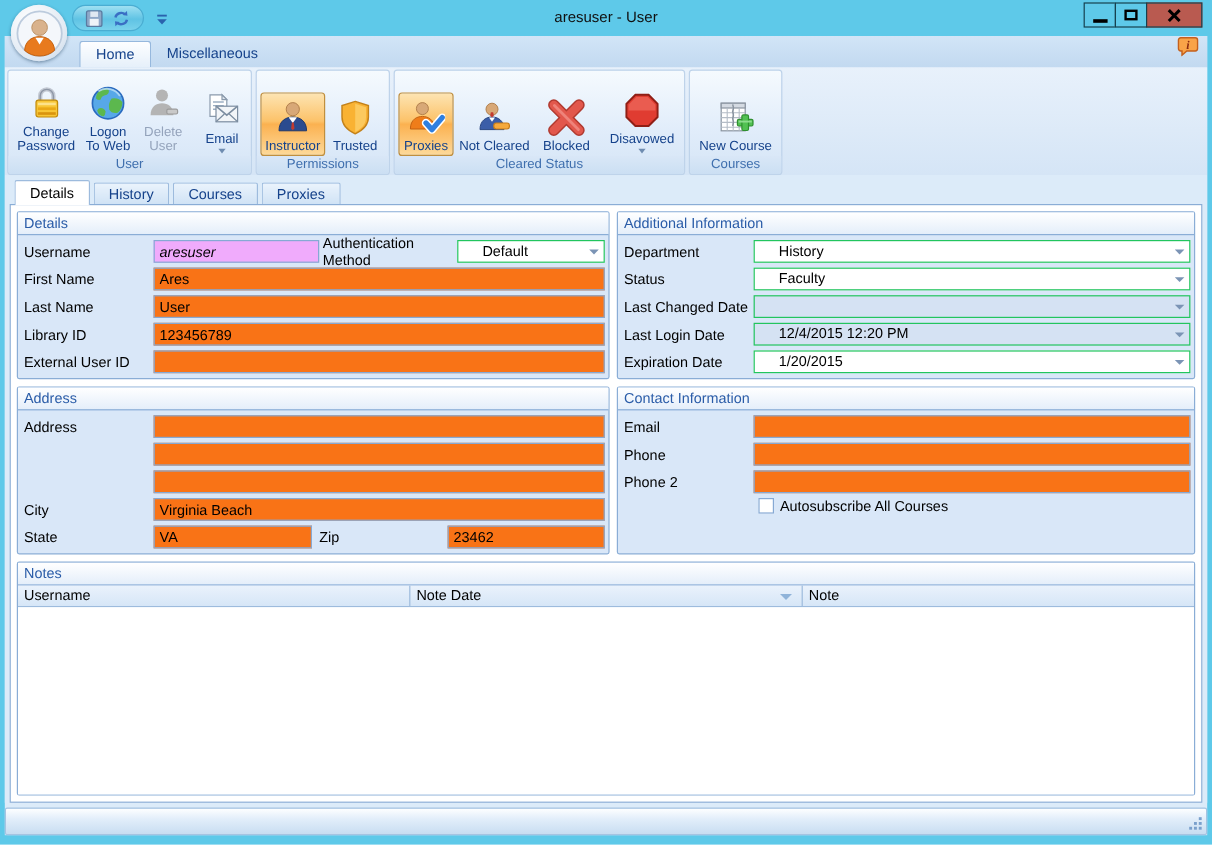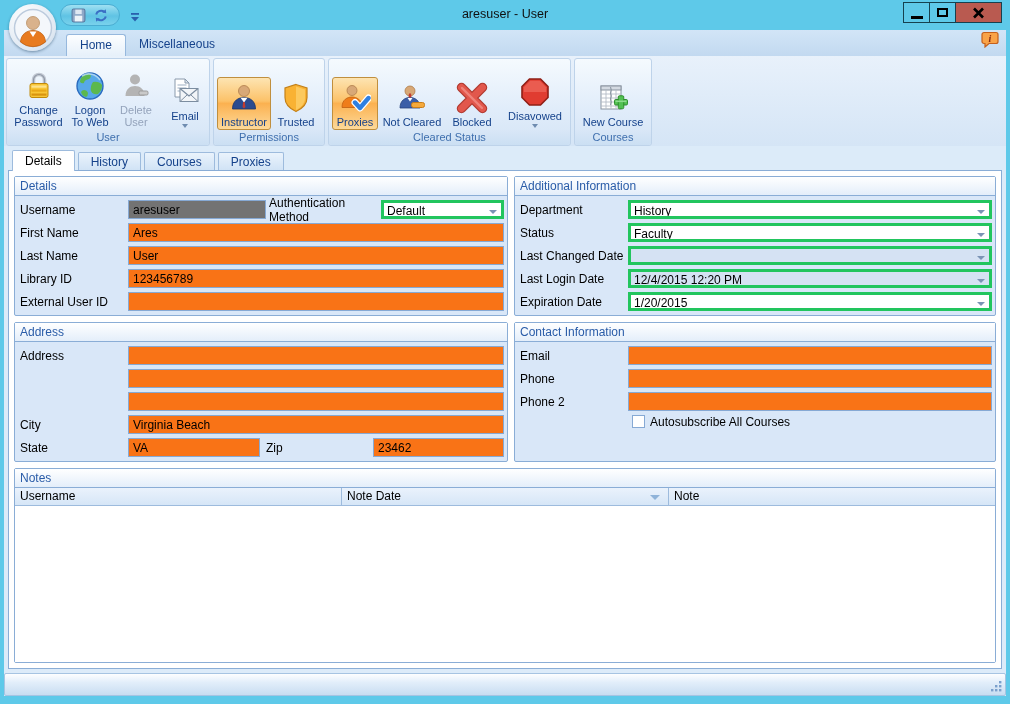--- a/index.html
+++ b/index.html
@@ -76,23 +76,23 @@
 
   .gbox { border:1px solid #8aadd6; border-radius:2px; background:#d9e7f8; display:flex; flex-direction:column; }
   .gbox-header { height:19px; line-height:18px; padding:0 5px; background:linear-gradient(#ffffff,#e4eefa);
                  border-bottom:1px solid #8aadd6; color:#2a5ca8; font-size:12px; }
   .gbox-body { padding:4px 3px 0 3px; flex:1; }
 
   .frow { display:flex; align-items:center; height:19px; margin-bottom:4px; }
   .flabel { width:110px; flex:0 0 110px; font-size:12px; color:#000; padding-left:2px; }
   .fld { height:19px; border:1px solid #86a9d4; font:12px "Liberation Sans",sans-serif; padding:0 4px;
          background:#f97316; flex:1; min-width:0; outline:none; }
-  .fld.readonly { background:#737373; }
-  .combo { position:relative; flex:1; height:19px; border:3px solid #22c55e; background:#fff; font-size:12px;
-           line-height:17px; padding:0 16px 0 3px; cursor:default; overflow:hidden; white-space:nowrap; }
+  .fld.readonly { background:#f0abfc;font-style:italic; }
+  .combo { position:relative; flex:1; height:19px; border:1px solid #22c55e; background:#fff; font-size:12px;
+           line-height:17px; padding:0 16px 0 20px; cursor:default; overflow:hidden; white-space:nowrap; }
   .combo.readonly { background:#d5e2f3; }
   .carrow { position:absolute; right:4px; top:7px; width:0; height:0; border-left:4px solid transparent;
             border-right:4px solid transparent; border-top:4px solid #7b94b5; }
 
   .fixed138 { flex:0 0 138px; }
   .lbl-auth { flex:0 0 115px; font-size:12px; padding-left:3px; }
   .fixed132 { flex:0 0 132px; }
   .lbl-zip { flex:0 0 113px; font-size:12px; padding-left:6px; }
 
   .chk-row { display:flex; height:19px; margin-bottom:4px; padding-left:114px; }

